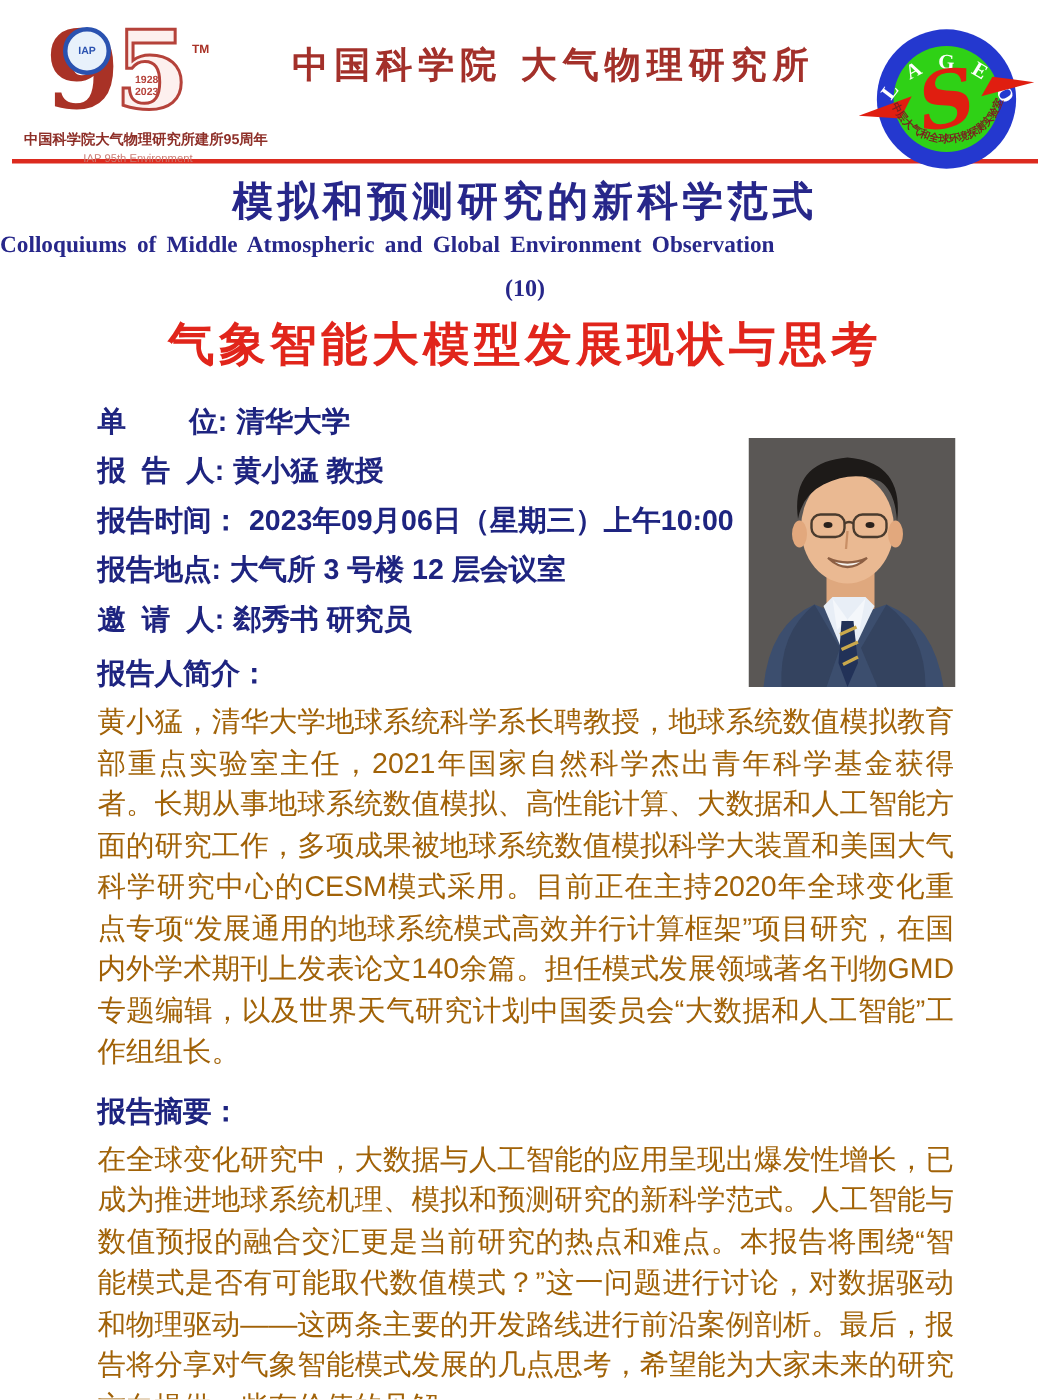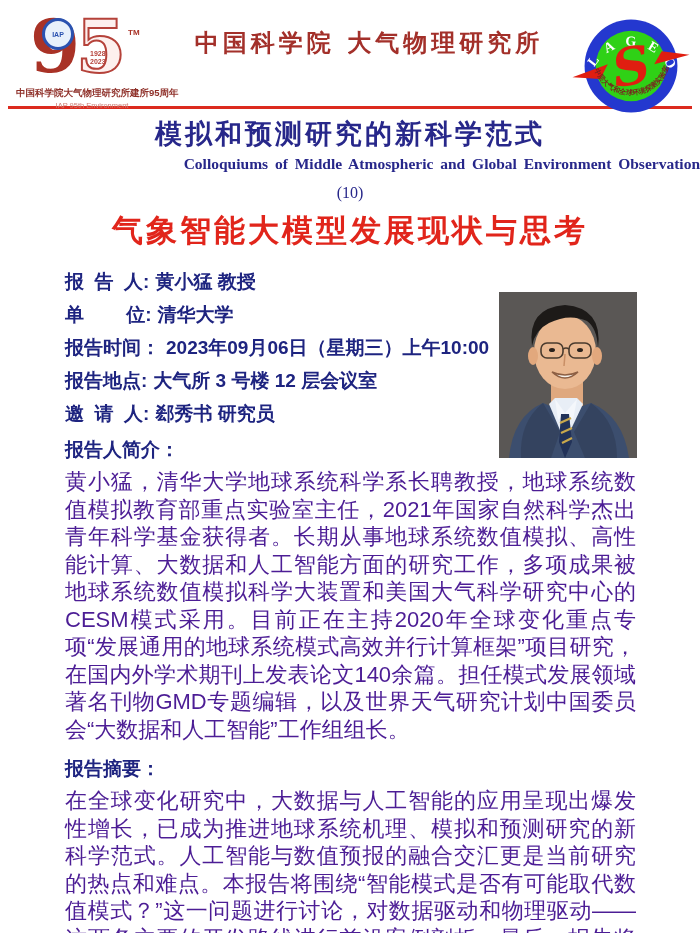--- a/index.html
+++ b/index.html
@@ -23,33 +23,33 @@
   .logo-cap1{font-size:9.5px;color:#8e2f28;font-weight:bold;white-space:nowrap;margin-top:3px;}
   .logo-cap2{font-size:7.5px;color:#cc7b72;text-align:center;margin-top:1px;}
   .org-block{flex:1;text-align:center;color:#a3302a;font-family:"DejaVu Serif",serif;font-weight:bold;padding-top:16px;}
   .org-line1{font-size:24px;letter-spacing:4px;line-height:30px;}
   .org-line2{font-size:22px;letter-spacing:2px;line-height:32px;}
   .logo-right{width:122px;flex-shrink:0;padding-top:2px;}
   
   .divider{width:684px;height:3px;background:#dc2a1e;margin:2px auto 0;}
   
   .forum-title{margin-top:9px;text-align:center;font-size:27px;font-weight:bold;color:#27278a;letter-spacing:3px;line-height:32px;}
-  .forum-en{margin-top:5px;text-align:right;font-family:"Liberation Serif",serif;font-weight:bold;font-size:15.5px;color:#27278a;word-spacing:3px;}
-  .forum-issue{margin-top:11px;text-align:center;font-family:"Liberation Serif",serif;font-weight:normal;font-size:16px;color:#27278a;}
+  .forum-en{margin-top:5px;text-align:left;font-family:"Liberation Serif",serif;font-weight:bold;font-size:15.5px;color:#27278a;word-spacing:3px;}
+  .forum-issue{margin-top:11px;text-align:center;font-family:"Liberation Serif",serif;font-weight:bold;font-size:16px;color:#27278a;}
   .talk-title{margin-top:8px;text-align:center;font-family:"DejaVu Serif",serif;font-weight:bold;font-size:31px;color:#e1251b;letter-spacing:3px;line-height:40px;}
   
   .info{margin:22px 0 0 65px;width:430px;}
   .info-row{font-size:19px;font-weight:bold;color:#1e2480;margin-bottom:13px;line-height:20px;}
   .info-label{white-space:pre;margin-right:6px;}
   .info-value{white-space:pre;}
   
   .photo{position:absolute;left:499px;top:292px;width:138px;height:166px;}
   
   .section-heading{margin:14px 0 0 65px;font-size:19px;font-weight:bold;color:#1e2480;line-height:24px;}
-  .section-text{margin:6px 64px 0 65px;font-size:22px;line-height:27.5px;color:#4c1d95;text-align:justify;}
+  .section-text{margin:6px 64px 0 65px;font-size:19px;line-height:27.5px;color:#a16207;text-align:justify;}
   
   .closing{margin-top:12px;text-align:center;font-family:"DejaVu Serif",serif;font-weight:bold;font-size:33px;color:#e1251b;letter-spacing:2px;}
 </style>
 </head>
 <body>
 
 <div class="poster">
 
   <div class="header">
 
@@ -96,24 +96,24 @@
 
   <div class="divider"></div>
 
   <div class="forum-title">模拟和预测研究的新科学范式</div>
   <div class="forum-en">Colloquiums  of Middle  Atmospheric  and  Global  Environment  Observation</div>
   <div class="forum-issue">(10)</div>
   <div class="talk-title">气象智能大模型发展现状与思考</div>
 
   <div class="info">
     <div class="info-row">
-      <span class="info-label">报  告  人:</span><span class="info-value">黄小猛 教授</span>
+      <span class="info-label">单        位:</span><span class="info-value">清华大学</span>
     </div>
     <div class="info-row">
-      <span class="info-label">单        位:</span><span class="info-value">清华大学</span>
+      <span class="info-label">报  告  人:</span><span class="info-value">黄小猛 教授</span>
     </div>
     <div class="info-row">
       <span class="info-label">报告时间：</span><span class="info-value">2023年09月06日（星期三）上午10:00</span>
     </div>
     <div class="info-row">
       <span class="info-label">报告地点:</span><span class="info-value">大气所 3 号楼 12 层会议室</span>
     </div>
     <div class="info-row">
       <span class="info-label">邀  请  人:</span><span class="info-value">郄秀书 研究员</span>
     </div>

